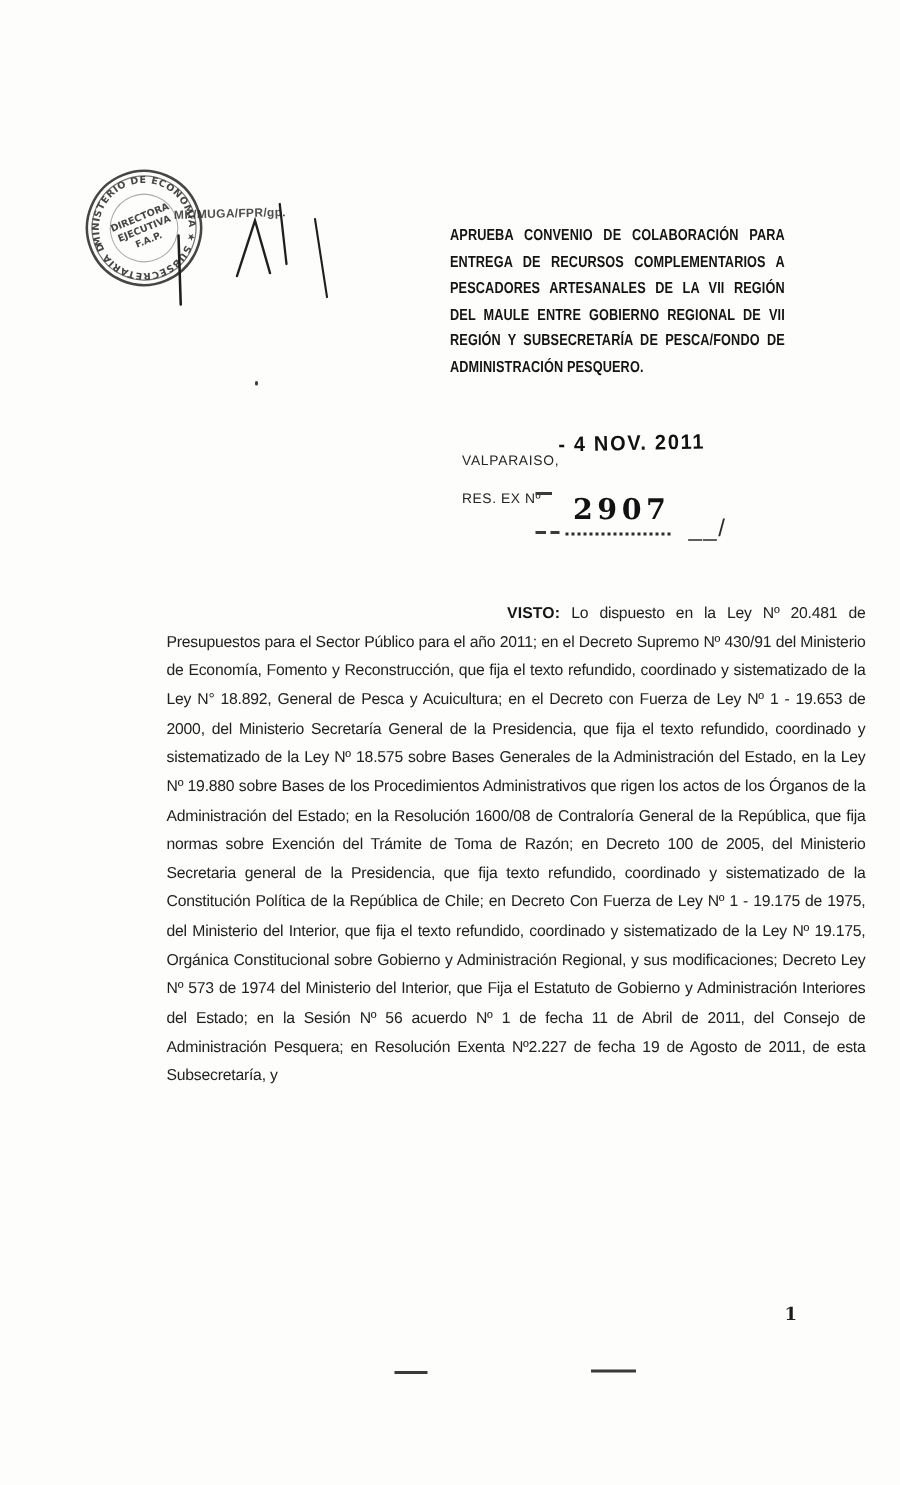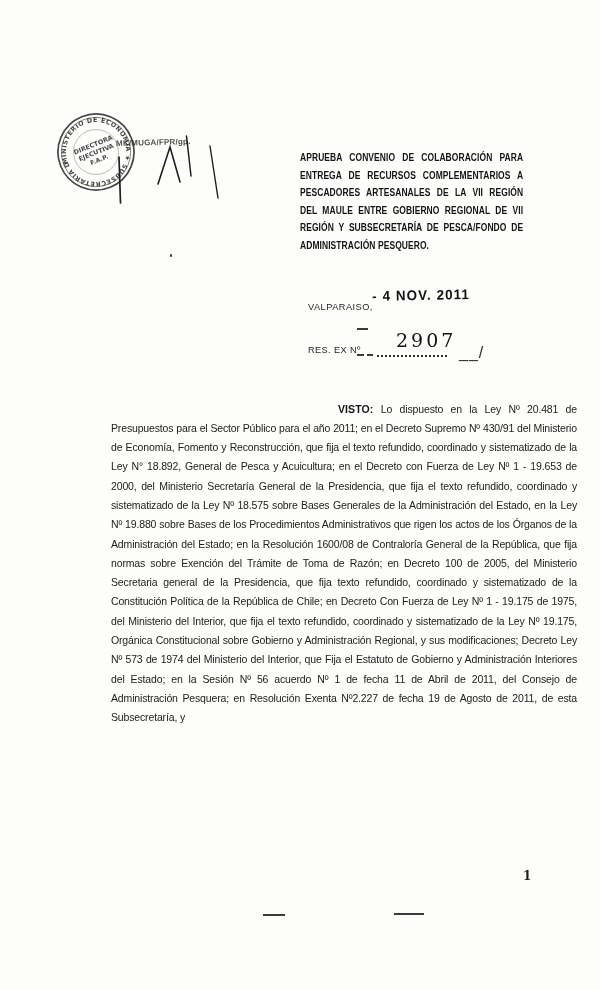--- a/index.html
+++ b/index.html
@@ -22,23 +22,23 @@
   
   .doc-title{position:absolute;left:300px;top:149px;width:279px;
     transform:scaleX(.8);transform-origin:left top;
     font-weight:bold;font-size:10.6px;line-height:17.6px;letter-spacing:.1px;
     text-align:justify;color:#141414;}
   
   .city{position:absolute;left:308px;top:302px;font-size:9.2px;letter-spacing:.5px;color:#262626;}
   .date-stamp{position:absolute;left:372px;top:288px;font-size:14px;font-weight:bold;
     letter-spacing:1.2px;color:#111;transform:rotate(-1.2deg) scaleX(.95);transform-origin:left top;}
   
-  .resline{position:absolute;left:308px;top:345px;font-size:9.2px;letter-spacing:.4px;color:#242424;}
-  .res-number{position:absolute;left:396px;top:329px;font-family:"DejaVu Serif",serif;
-    font-size:19px;font-weight:normal;letter-spacing:3px;color:#121212;}
+  .resline{position:absolute;left:308px;top:327px;font-size:9.2px;letter-spacing:.4px;color:#242424;}
+  .res-number{position:absolute;left:382px;top:329px;font-family:"DejaVu Serif",serif;
+    font-size:19px;font-weight:bold;letter-spacing:3px;color:#121212;}
   .mark{position:absolute;background:#3a3a3a;}
   .dash-sm{height:1.6px;}
   .dots{position:absolute;left:377px;top:355px;width:70px;border-bottom:2px dotted #2c2c2c;}
   .res-suffix{position:absolute;left:459px;top:344px;font-size:16px;letter-spacing:1px;color:#2b2b2b;}
   
   .body-par{position:absolute;left:111px;top:389px;width:466px;
     font-size:10.5px;line-height:19.3px;letter-spacing:-.15px;
     text-align:justify;text-indent:227px;color:#222120;}
   .body-par b{letter-spacing:.1px;color:#141414;}
   

